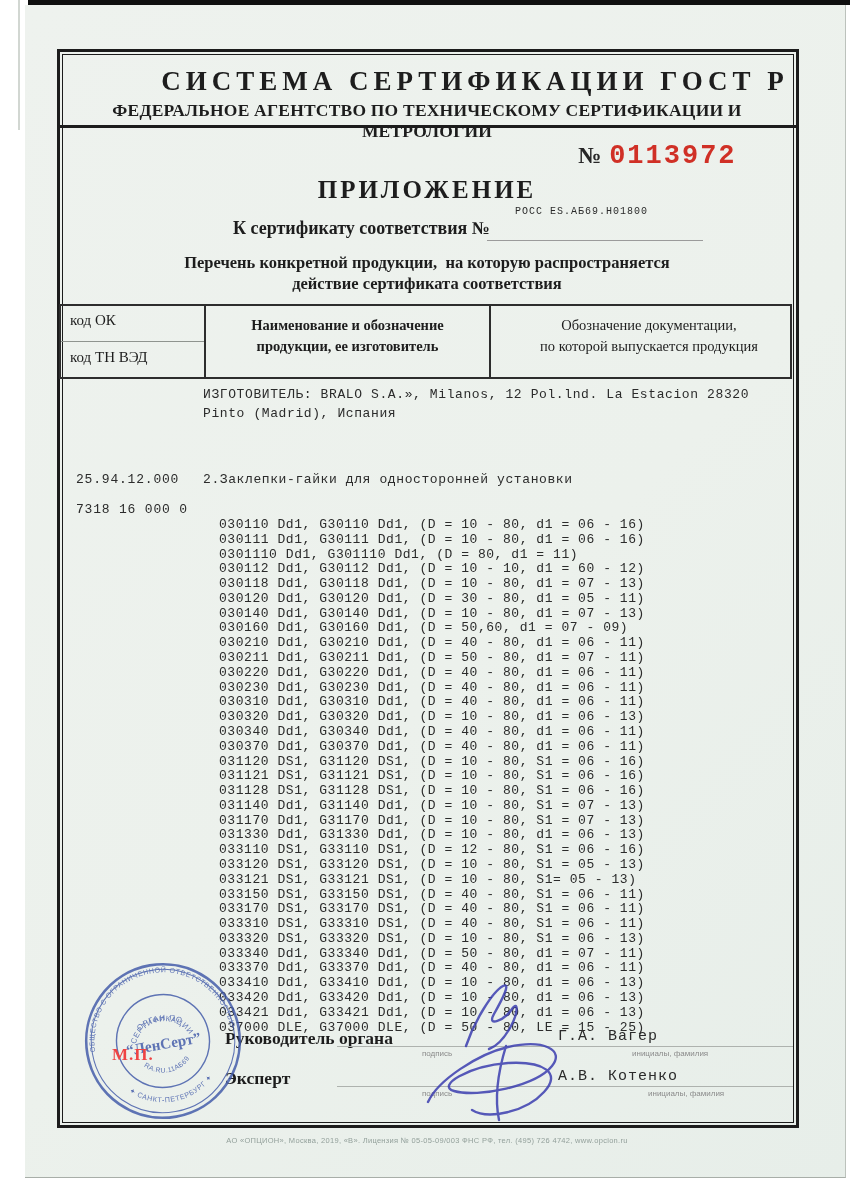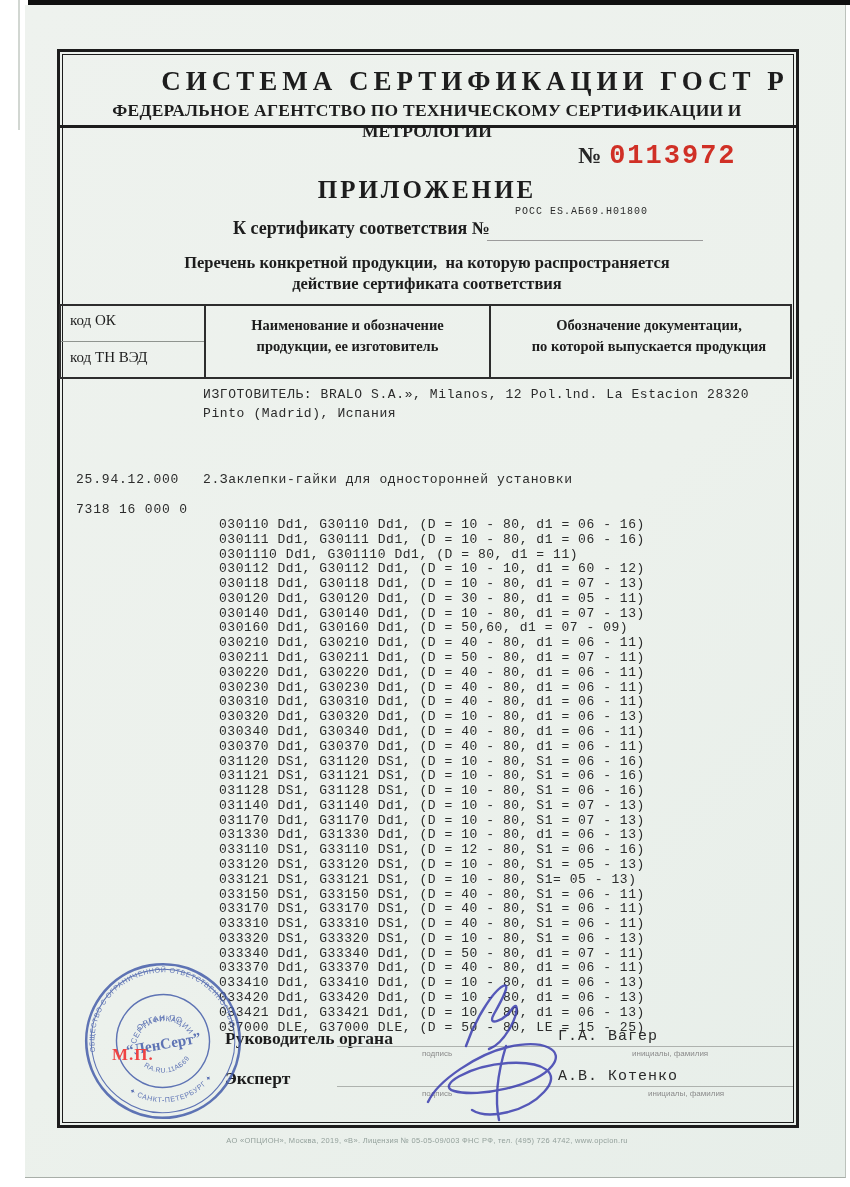--- a/index.html
+++ b/index.html
@@ -43,21 +43,21 @@
   #desc-line2{left:57px;top:274px;width:740px;text-align:center;font-size:16.5px;font-weight:bold;}
 
   
   #table-box{left:59px;top:304px;width:733px;height:75px;border:2px solid #2d2d2d;box-sizing:border-box;}
   #table-div1{left:204px;top:304px;width:2px;height:75px;background:#2d2d2d;}
   #table-div2{left:489px;top:304px;width:2px;height:75px;background:#2d2d2d;}
   #table-hdiv{left:61px;top:341px;width:143px;height:1px;background:#8f948f;}
   #col1-label-1{left:70px;top:312px;font-size:15px;}
   #col1-label-2{left:70px;top:349px;font-size:15px;}
   #col2-header{left:206px;top:315px;width:283px;text-align:center;font-size:14.5px;font-weight:bold;line-height:21px;}
-  #col3-header{left:491px;top:315px;width:316px;text-align:center;font-size:14.5px;font-weight:bold;line-height:21px;}
+  #col3-header{left:491px;top:315px;width:316px;text-align:center;font-size:14.5px;font-weight:normal;line-height:21px;}
 
   
   #manufacturer{left:203px;top:386px;font-size:13px;letter-spacing:0.6px;line-height:18.5px;white-space:pre;}
   #code-ok{left:76px;top:472px;font-size:13px;letter-spacing:0.8px;}
   #product-title{left:203px;top:472px;font-size:13px;letter-spacing:0.6px;}
   #code-tnved{left:76px;top:502px;font-size:13px;letter-spacing:0.8px;}
   #product-list{left:203px;top:502px;font-size:13px;letter-spacing:0.55px;line-height:14.78px;white-space:pre;margin:16px;}
 
   
   #head-label{left:225px;top:1028px;font-size:17.5px;font-weight:bold;}

